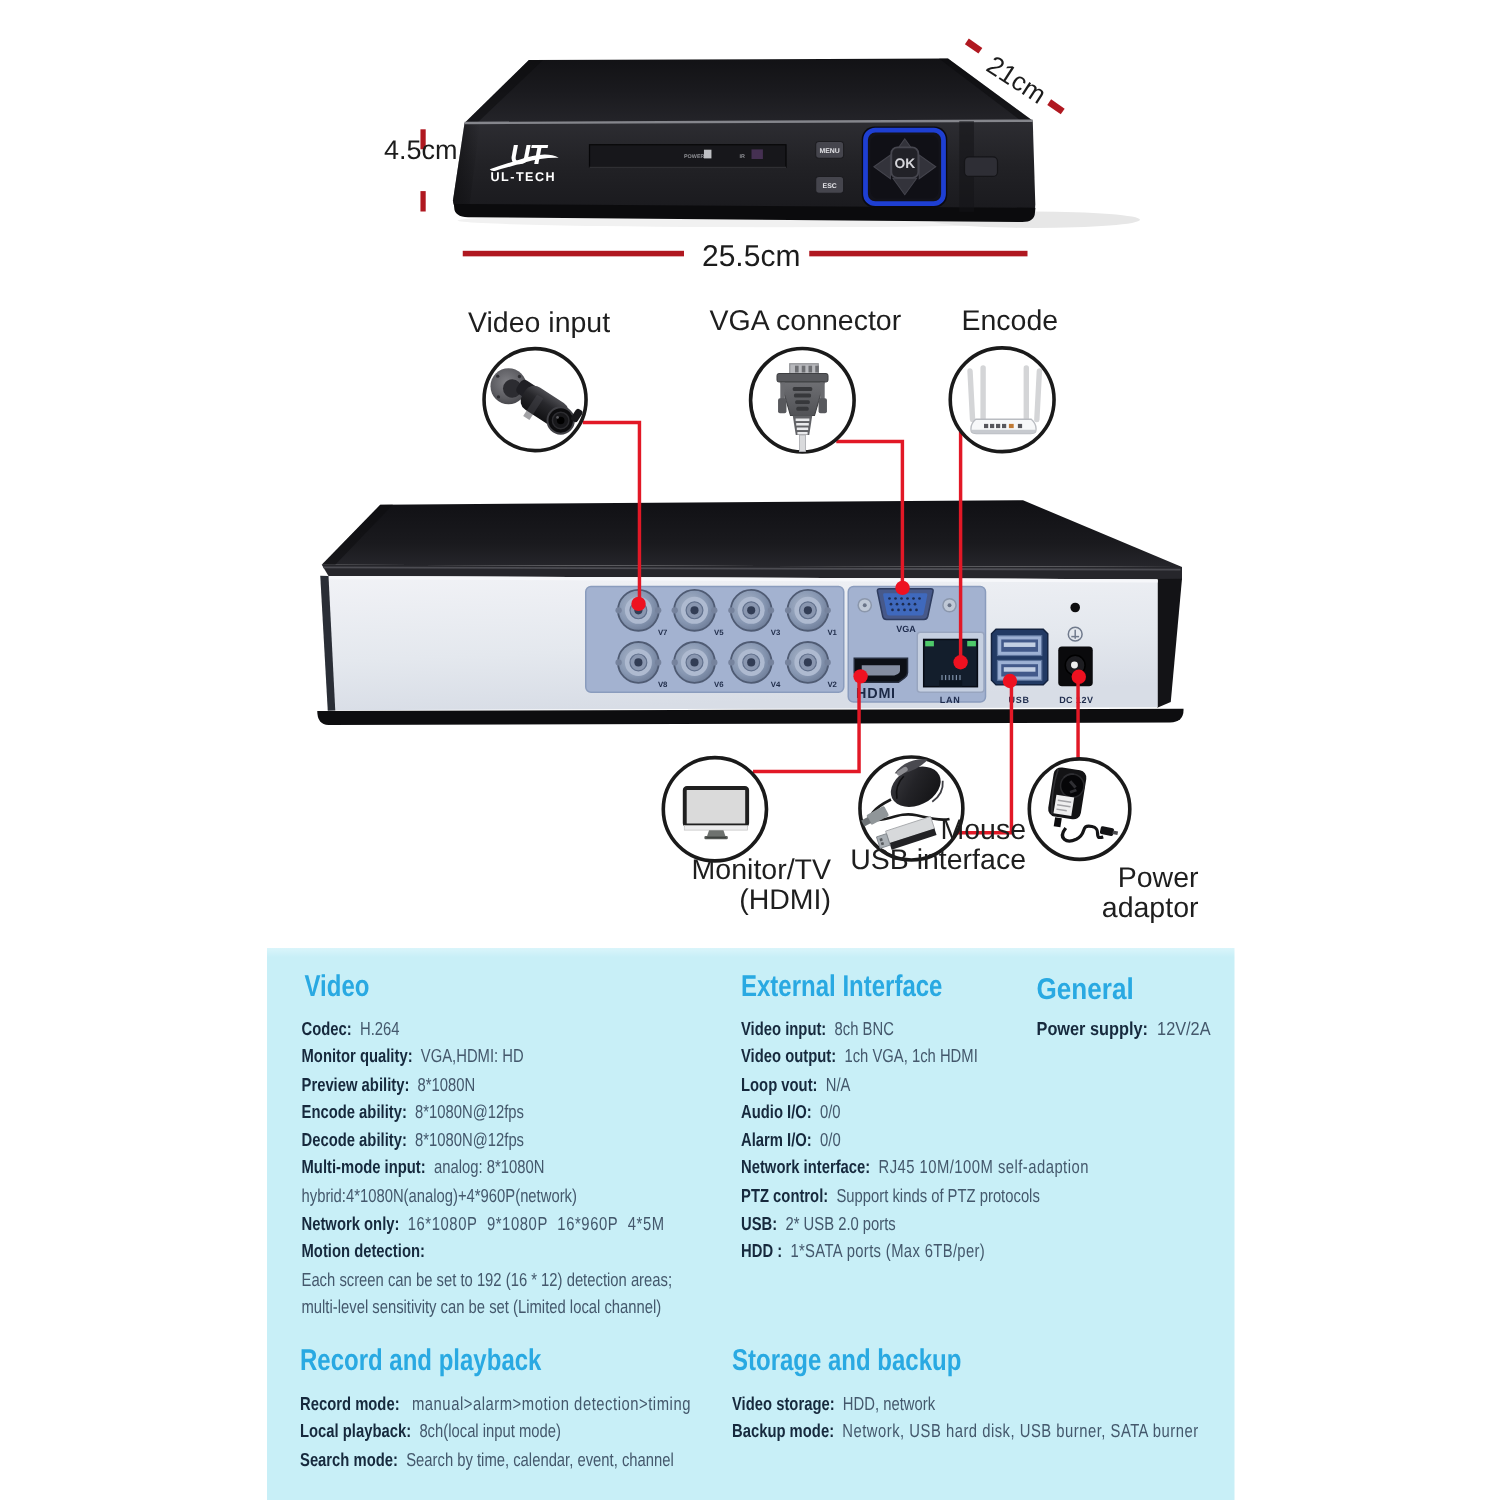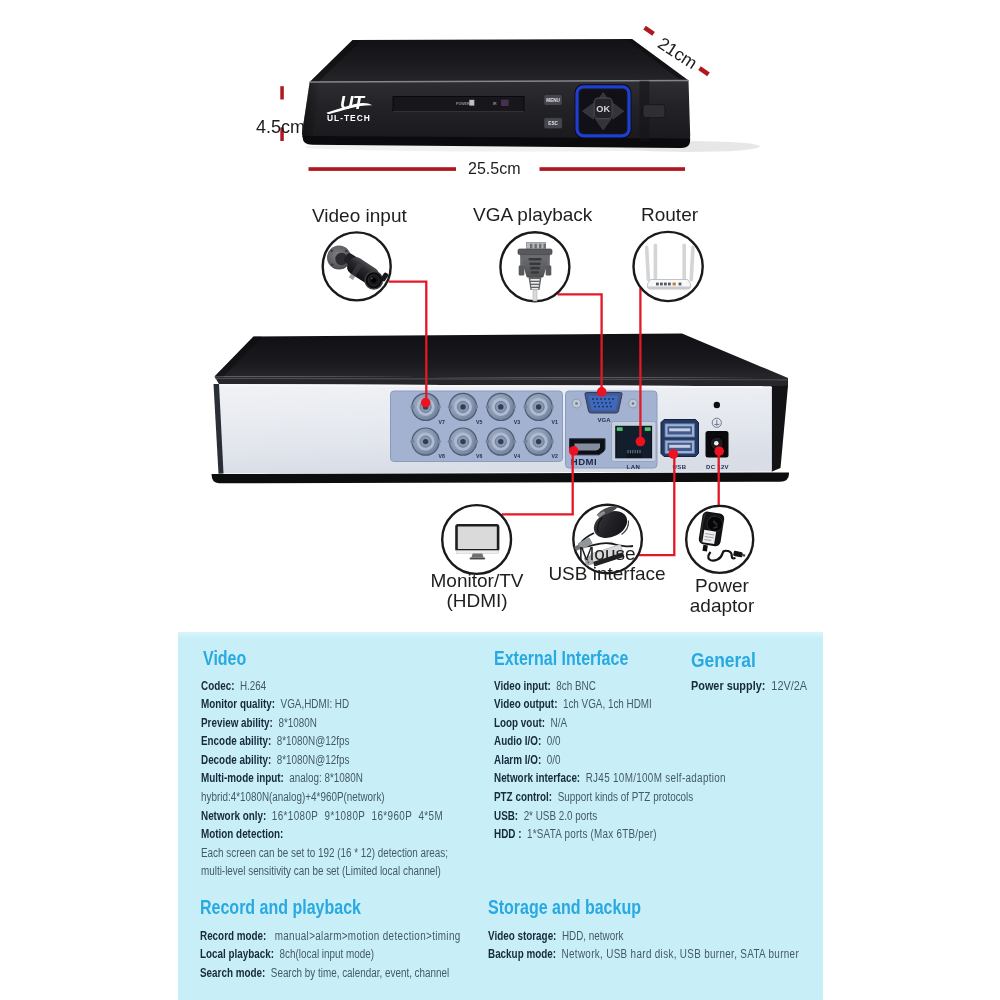--- a/index.html
+++ b/index.html
@@ -1,19 +1,19 @@
 <!DOCTYPE html>
 <html><head>
 <meta charset="utf-8">
 <style>
 html,body{margin:0;padding:0}
 body{width:1000px;height:1000px;background:#fff;font-family:"Liberation Sans",sans-serif;position:relative;overflow:hidden}
 .abs{position:absolute}
-.dim{position:absolute;color:#1c1c1c;font-size:16px;white-space:nowrap}
-.clab{position:absolute;color:#1e1e1e;font-size:19px;white-space:nowrap;text-align:center;line-height:20.4px}
+.dim{position:absolute;color:#1c1c1c;font-size:20px;white-space:nowrap}
+.clab{position:absolute;color:#1e1e1e;font-size:19px;white-space:nowrap;text-align:right;line-height:20.4px}
 #panel{position:absolute;left:178px;top:632px;width:645px;height:368px;background:linear-gradient(180deg,#daf5fb 0px,#c8eff7 6px,#c8eff7 100%)}
 .h{position:absolute;color:#29a9e2;font-weight:bold;font-size:20px;white-space:nowrap;transform:scaleX(0.8);transform-origin:0 0}
 .col{position:absolute;font-size:12.5px;color:#44586c;transform:scaleX(0.79);transform-origin:0 0}
 .col .r{height:18.6px;line-height:18.6px;white-space:nowrap}
 .col b{color:#16293d;font-weight:bold}
 </style>
 </head>
 <body>
 
 <svg class="abs" style="left:0;top:0" width="1000" height="1000" viewBox="0 0 1000 1000">
@@ -421,27 +421,27 @@
           <line x1="706" y1="540.5" x2="713" y2="540.5"></line>
         </g>
   <rect x="706" y="546" width="4.5" height="6" fill="#0c0c0e"></rect>
  </g>
  <path d="M710.5,552 C705,559 711,562.5 717.5,559.5 C725.5,555.5 719.5,549.5 728,551 C735.5,552.5 728,560 735.5,558" stroke="#141416" stroke-width="2.2" fill="none"></path>
  <rect x="733.5" y="551.5" width="9" height="5.2" rx="1.2" transform="rotate(12 738 554)" fill="#141416"></rect>
  <rect x="741.8" y="554" width="3.4" height="2.3" transform="rotate(12 743.5 555.1)" fill="#4a4a4e"></rect>
 </g>
 </svg>
 
-<div class="dim" style="left:256px;top:117px;font-size:18px">4.5cm</div>
+<div class="dim" style="left:256px;top:90px;font-size:18px">4.5cm</div>
 <div class="dim" style="left:656px;top:43px;font-size:17.5px;transform:rotate(33deg);transform-origin:center">21cm</div>
 <div class="dim" style="left:468px;top:160px">25.5cm</div>
 
 <div class="clab" style="left:312px;top:205.5px">Video input</div>
-<div class="clab" style="left:473px;top:204.8px">VGA playback</div>
-<div class="clab" style="left:641px;top:204.8px">Router</div>
+<div class="clab" style="left:473px;top:204.8px">VGA connector</div>
+<div class="clab" style="left:641px;top:204.8px">Encode</div>
 <div class="clab" style="left:400px;top:571px;width:154px">Monitor/TV<br>(HDMI)</div>
 <div class="clab" style="left:530px;top:544px;width:154px">Mouse<br>USB interface</div>
 <div class="clab" style="left:645px;top:576px;width:154px">Power<br>adaptor</div>
 
 <div id="panel"></div>
 <div class="h" style="left:202.5px;top:646.5px">Video</div>
 <div class="h" style="left:493.5px;top:646.5px">External Interface</div>
 <div class="h" style="left:690.5px;top:649px;transform:scaleX(0.87)">General</div>
 <div class="h" style="left:200px;top:896px">Record and playback</div>
 <div class="h" style="left:488px;top:896px">Storage and backup</div>

